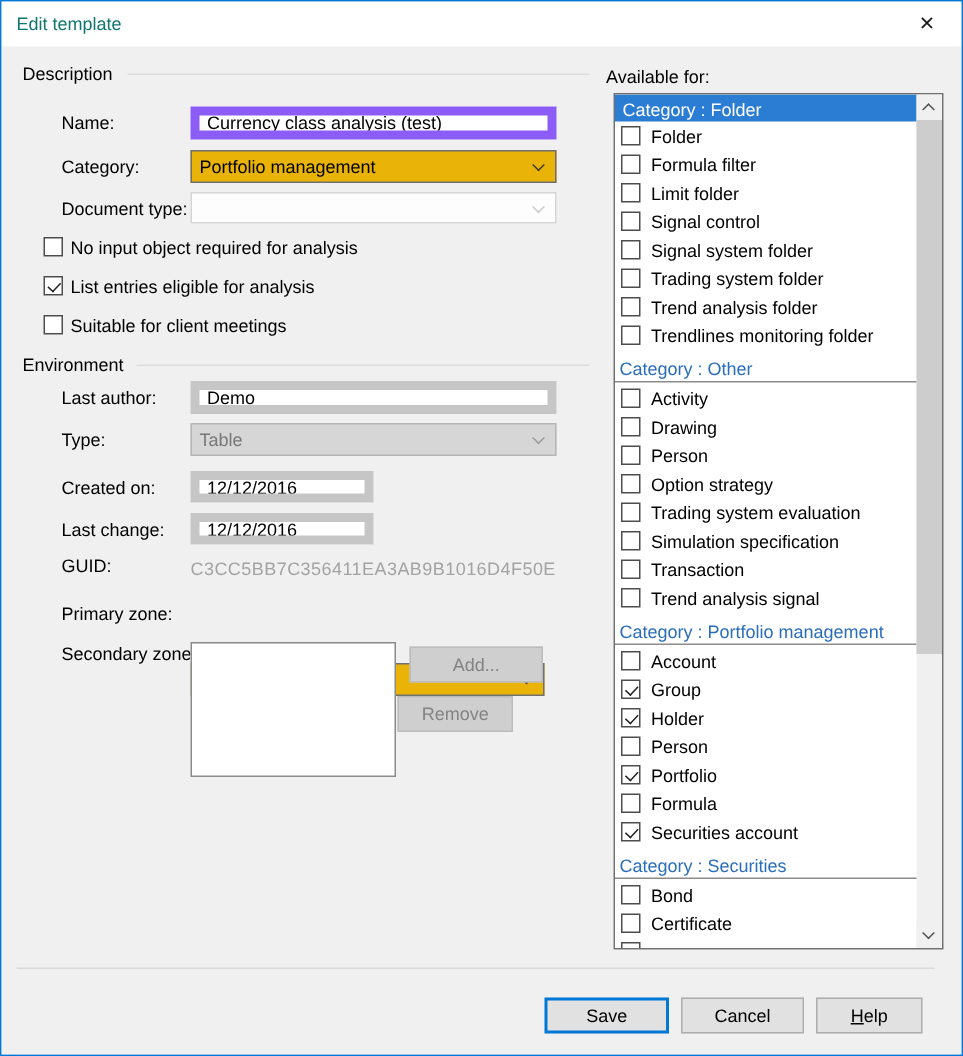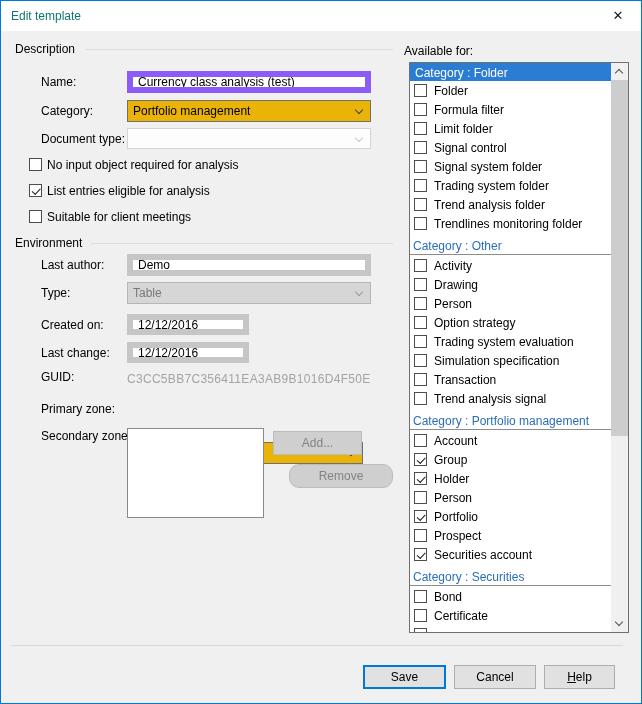--- a/index.html
+++ b/index.html
@@ -144,21 +144,21 @@
 
     <span class="flabel" style="top:367px;">Primary zone:</span>
     <div class="combo" style="left:126px; top:367px; width:236px;margin-top:44px;">
       <span>&lt;private&gt;</span>
       <span class="chev"></span>
     </div>
 
     <span class="flabel" style="top:397px; height:16px; line-height:16px;">Secondary zones:</span>
     <div class="listbox-small"></div>
     <div class="btn disabled" style="left:272px; top:400px; width:89px;">Add...</div>
-    <div class="btn disabled" style="left:288px; top:433px; width:104px;border-radius:10px;">Remove</div>
+    <div class="btn disabled" style="left:264px; top:433px; width:77px;">Remove</div>
 
     <span class="avail-label">Available for:</span>
     <div class="avail-list">
       <div id="avail-rows">
           <div class="row-sel">Category : Folder</div>
           <div class="row-item">
             <span class="cb"></span>
             <span>Folder</span>
           </div>
           <div class="row-item">
@@ -238,21 +238,21 @@
           <div class="row-item">
             <span class="cb"></span>
             <span>Person</span>
           </div>
           <div class="row-item">
             <span class="cb checked"></span>
             <span>Portfolio</span>
           </div>
           <div class="row-item">
             <span class="cb"></span>
-            <span>Prospect</span>
+            <span>Formula</span>
           </div>
           <div class="row-item">
             <span class="cb checked"></span>
             <span>Securities account</span>
           </div>
           <div class="row-head">Category : Securities</div>
           <div class="row-item">
             <span class="cb"></span>
             <span>Bond</span>
           </div>

